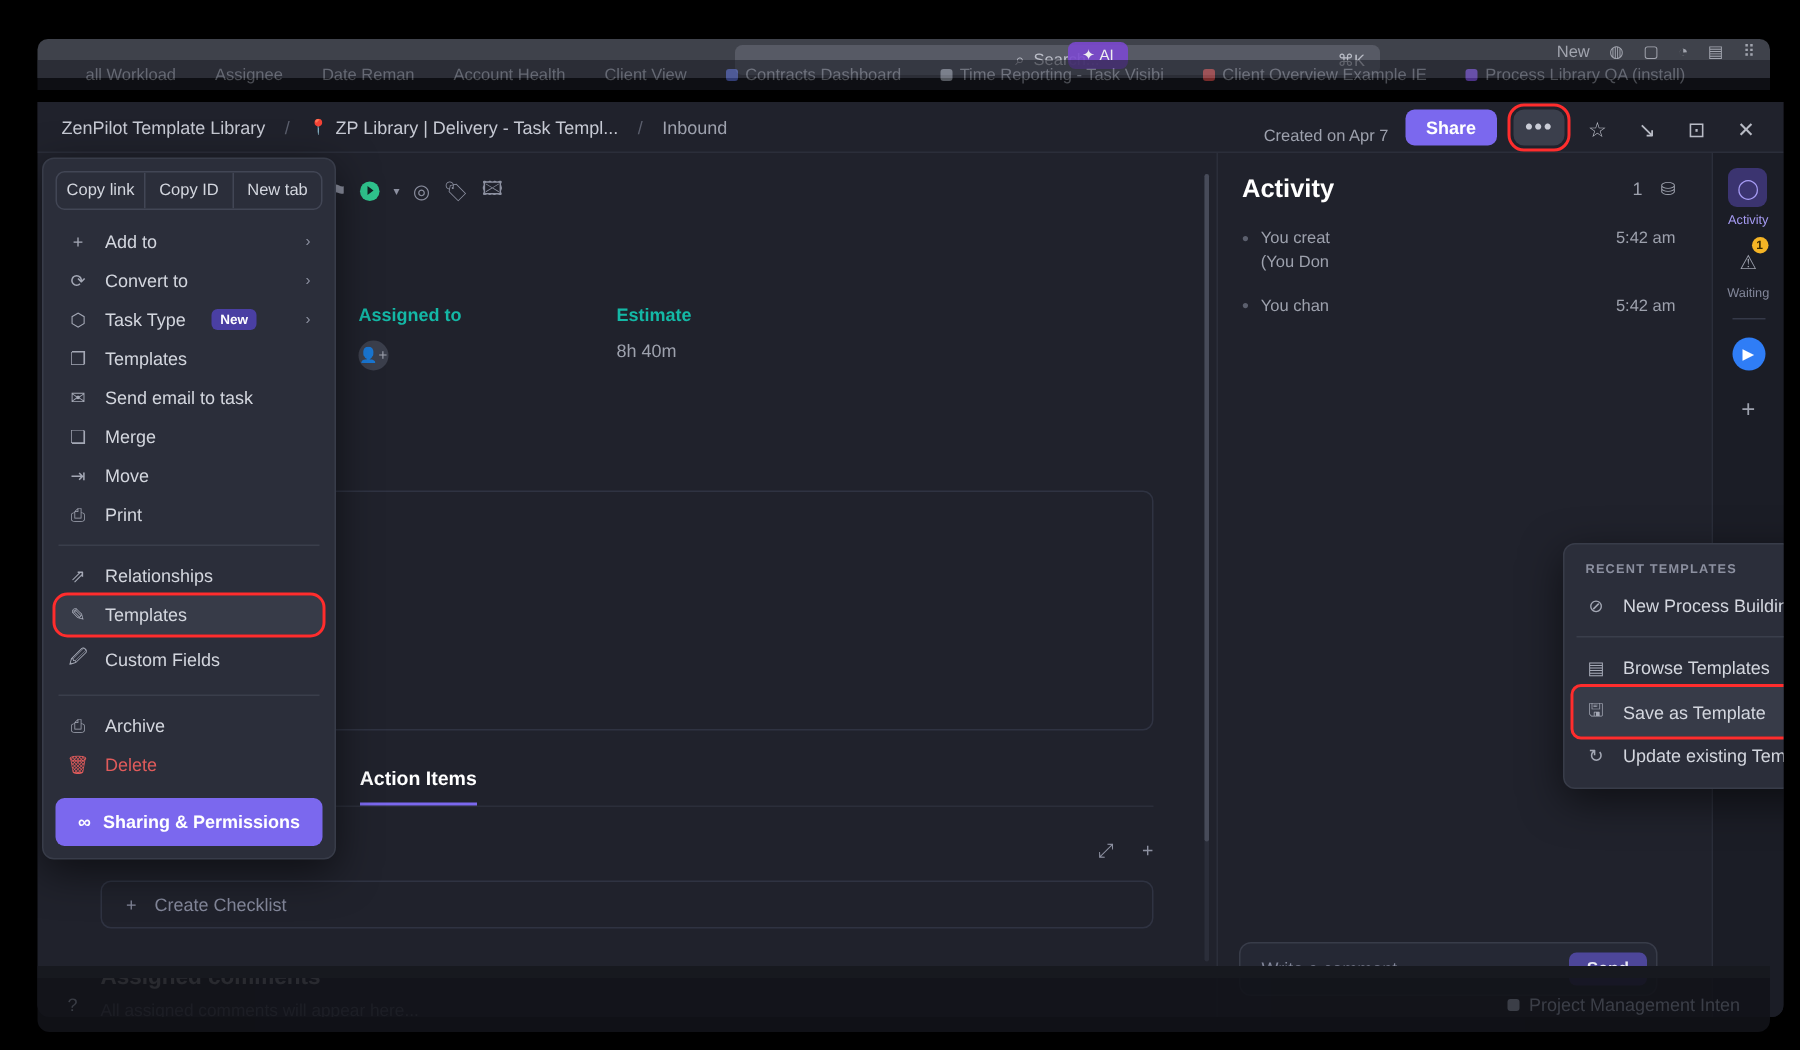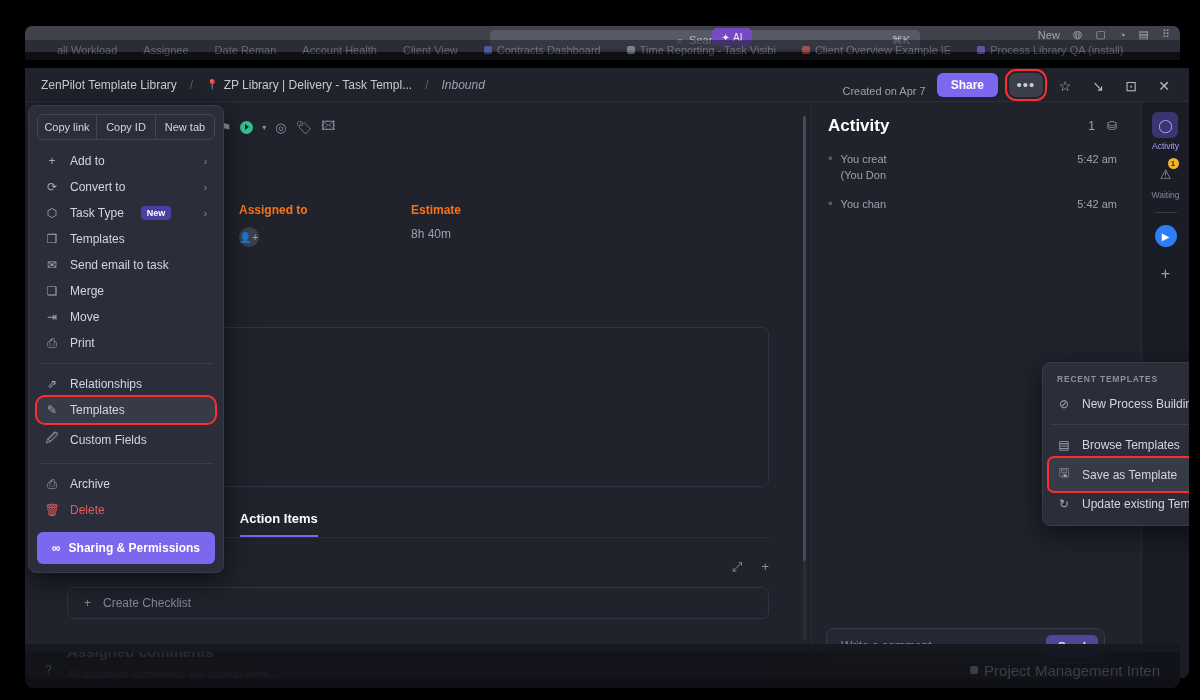--- a/index.html
+++ b/index.html
@@ -85,21 +85,21 @@
   .tiny-icon { color:#8c90a0; font-size:13px; display:flex; align-items:center;}
   .green-dot { width:13px; height:13px; border-radius:50%; background:#2fc48d;
     display:flex; align-items:center; justify-content:center; }
   .green-dot::after { content:""; border-left:4px solid #122; border-top:3px solid transparent;
     border-bottom:3px solid transparent; margin-left:1px;}
 
   h1.task-title { font-size:27px; color:#fff; font-weight:700; margin:6px 0 22px; }
 
   .fields { display:flex; margin-bottom:20px; }
   .field { }
-  .field-label { font-size:12px; color:#f97316; font-weight:600; margin-bottom:10px; }
+  .field-label { font-size:12px; color:#14b8a6; font-weight:600; margin-bottom:10px; }
   .field-val { font-size:12px; color:#9da1ad; }
   .due-val { color:#e06a6a; font-size:12px; }
   .status-chip {
     display:inline-flex; align-items:center; background:#3b3f4c; border-radius:4px;
     height:20px; overflow:hidden;
   }
   .status-chip .txt { font-size:10.5px; font-weight:700; color:#dfe1e8; padding:0 8px; letter-spacing:.3px;}
   .status-chip .arw { border-left:1px solid #4a4e5c; padding:0 5px; color:#b8bbc5; font-size:9px;}
   .check-sq { width:21px; height:21px; border:1px solid #444857; border-radius:4px;
     display:flex; align-items:center; justify-content:center; color:#6d7180; font-size:11px; margin-left:8px;}
@@ -195,21 +195,21 @@
   }
   .sub-h { font-size:8.5px; color:#8c90a0; letter-spacing:.8px; font-weight:700; padding:3px 8px 7px;}
   .sub-item { display:flex; align-items:center; gap:11px; padding:6px 8px; font-size:12px;
     color:#d3d6de; border-radius:5px; cursor:pointer; white-space:nowrap;}
 
   
   .statusbar { position:absolute; left:25px; bottom:12px; width:1155px; height:36px;
     background:#121319; border-radius:0 0 8px 8px; display:flex; align-items:center;
     padding:0 20px; opacity:.9;}
   .sb-help { color:#3d4048; font-size:12px;}
-  .sb-right { margin-left:auto; display:flex; align-items:center; gap:6px; font-size:15px; color:#3f424b;}
+  .sb-right { margin-left:auto; display:flex; align-items:center; gap:6px; font-size:12px; color:#3f424b;}
   .thin-strip { position:absolute; left:25px; bottom:48px; width:1155px; height:8px; background:#17191f;}
 </style>
 </head>
 <body>
 
 <div class="screen">
 
   <div class="chrome-top"></div>
   <div class="chrome-search">
     <span>⌕</span>
@@ -269,21 +269,21 @@
       <div class="bc" id="bcwrap">
           <span style="display: flex; align-items: center; gap: 5px;">
             <span class="">ZenPilot Template Library</span>
           </span>
           <span class="bc-sep">/</span>
           <span style="display: flex; align-items: center; gap: 5px;">
             <span style="font-size: 10px;">📍</span>
             <span class="">ZP Library | Delivery - Task Templ...</span>
           </span>
           <span class="bc-sep">/</span>
-          <span style="display: flex; align-items: center; gap: 5px; font-style: italic;">
+          <span style="display: flex; align-items: center; gap: 5px;">
             <span class="bc-muted">Inbound</span>
           </span>
         </div>
       <div class="bc-right">
         <span class="created">Created on Apr 7</span>
         <button class="share-btn">Share</button>
         <div class="more-btn hl-red">•••</div>
         <div class="icon-btn">☆</div>
         <div class="icon-btn">↘</div>
         <div class="icon-btn">⊡</div>

